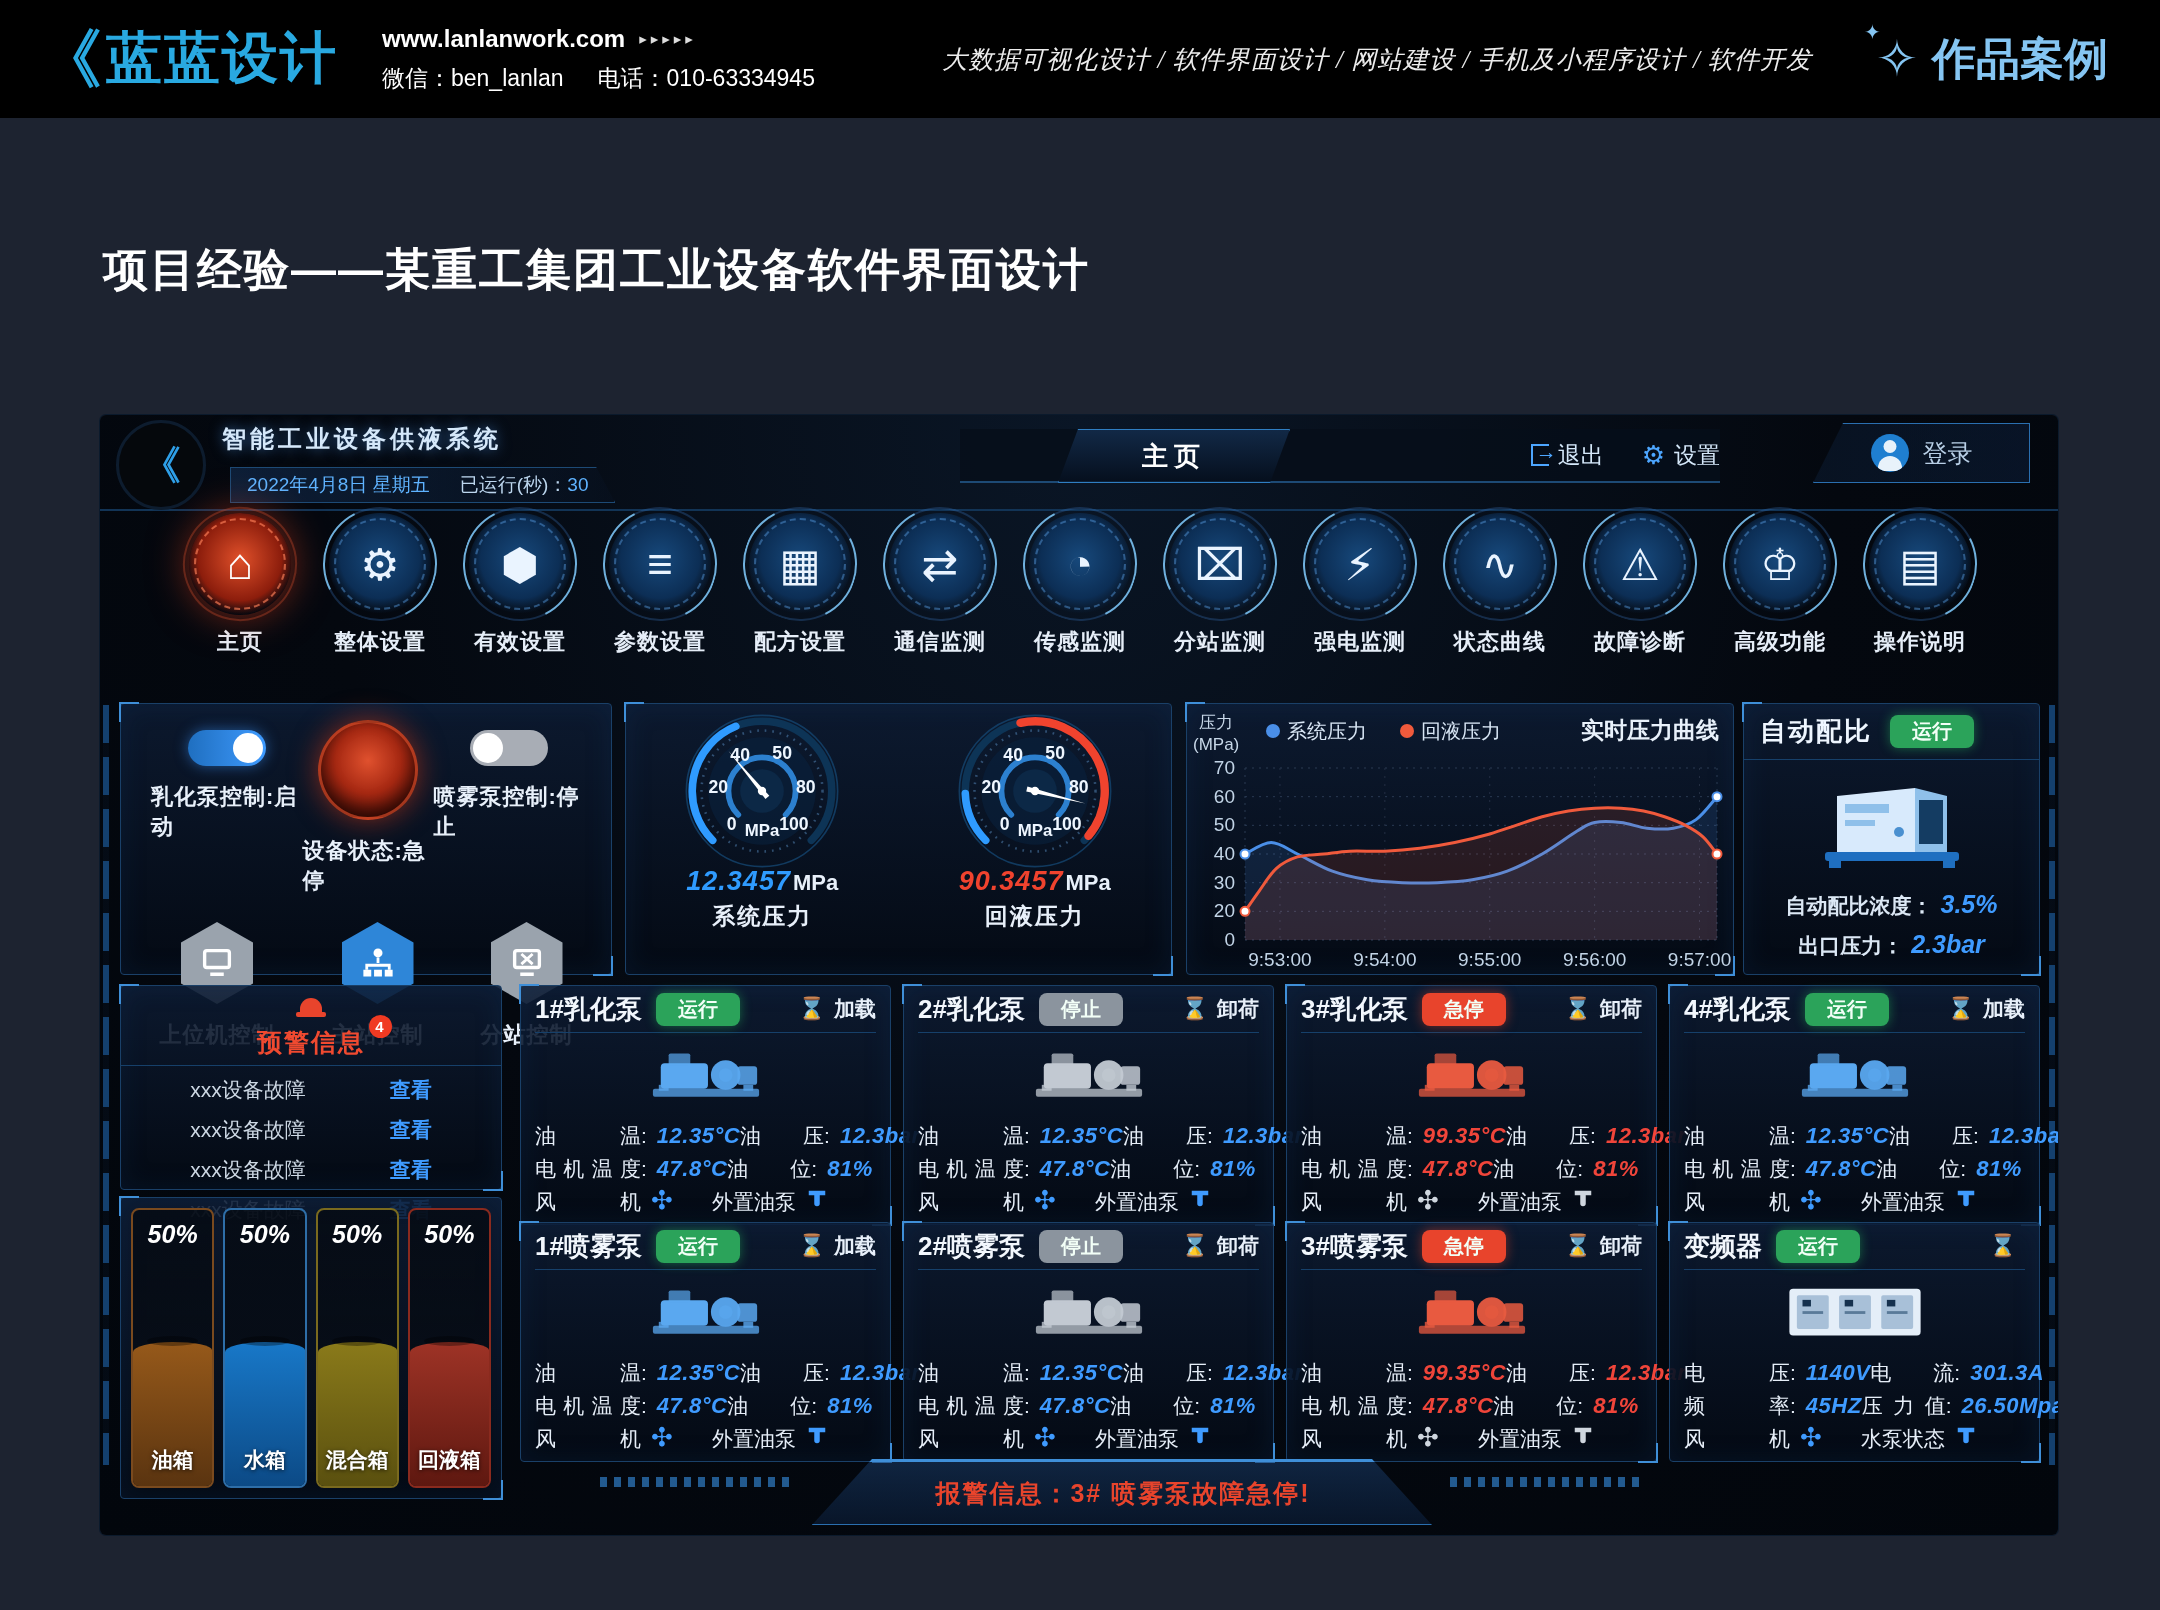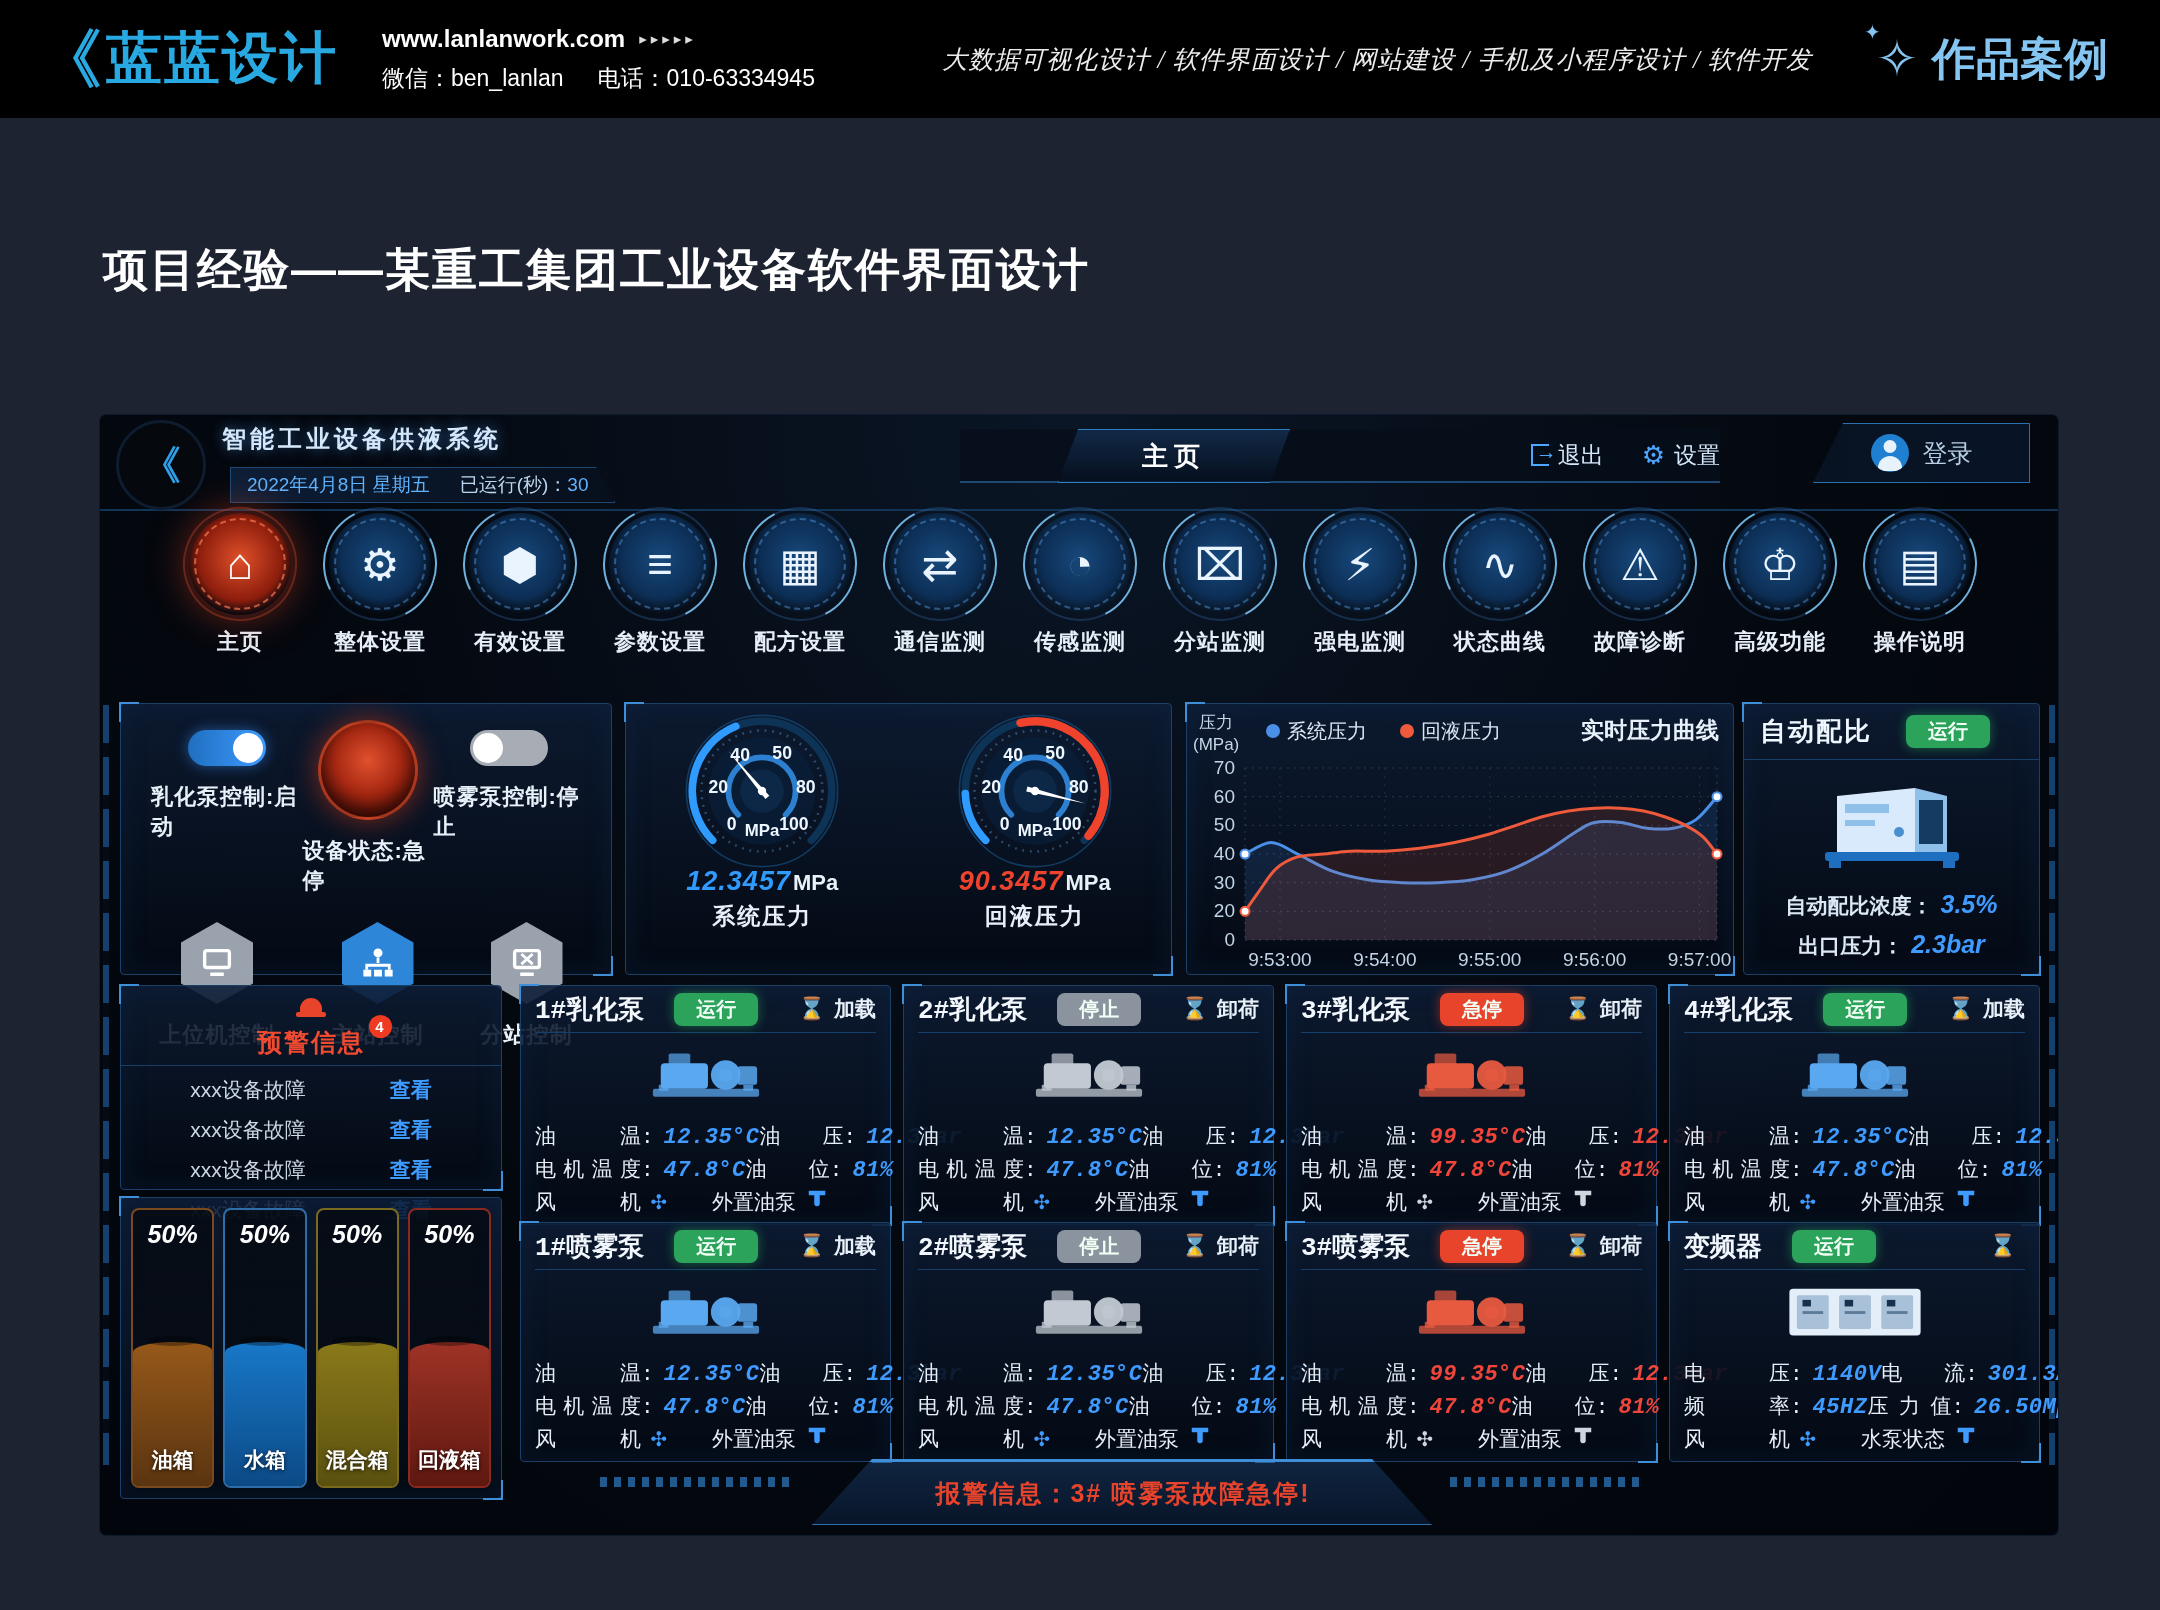--- a/index.html
+++ b/index.html
@@ -128,21 +128,21 @@
   .gauge-value .gu{color:#e8f0fa;font-size:22px;margin-left:2px;}
   .gauge-label{color:#e8f0fa;font-size:23px;font-weight:bold;margin-top:4px;letter-spacing:2px;}
 
   
   .chart-panel{left:1086px;top:288px;width:548px;height:272px;}
 
   
   .ratio-panel{left:1643px;top:288px;width:297px;height:272px;}
   .ratio-head{display:flex;align-items:center;gap:18px;padding:10px 16px;border-bottom:1px solid #16406a;}
   .ratio-title{color:#eef6ff;font-size:26px;font-weight:bold;letter-spacing:2px;}
-  .pill{padding:3px 22px;border-radius:8px;font-size:20px;font-weight:bold;color:#f2fff7;margin-left:16px;}
+  .pill{padding:3px 22px;border-radius:8px;font-size:20px;font-weight:bold;color:#f2fff7;}
   .pill.run{background:#2ba35a;box-shadow:0 0 12px rgba(40,200,100,.45);}
   .pill.stop{background:#8b949e;}
   .pill.estop{background:#e8442c;box-shadow:0 0 12px rgba(240,70,40,.5);}
   .ratio-img{display:flex;justify-content:center;padding:10px 0 2px;}
   .ratio-row{display:flex;justify-content:center;align-items:baseline;gap:8px;
              font-size:21px;color:#dce8f5;margin-top:10px;font-weight:bold;}
   .ratio-row .rv{font-style:italic;font-weight:bold;color:#3f9bff;font-size:25px;}
 
   
   .warning-panel{left:20px;top:570px;width:382px;height:205px;}
@@ -165,21 +165,21 @@
   .tank-fill{position:absolute;left:0;right:0;bottom:0;height:52%;
              background:linear-gradient(180deg,var(--c1),var(--c2));border-radius:50% 50% 0 0/10px 8px 0 0;}
   .tank-fill::before{content:"";position:absolute;top:-6px;left:18%;width:64%;height:10px;border-radius:50%;
              background:rgba(0,0,0,.35);}
   .tank-pct{position:absolute;top:10px;width:100%;text-align:center;color:#fff;font-size:25px;
             font-weight:bold;font-style:italic;z-index:2;}
   .tank-label{position:absolute;bottom:12px;width:100%;text-align:center;color:#fff;font-size:21px;
               font-weight:bold;z-index:2;text-shadow:0 1px 4px rgba(0,0,0,.7);}
 
   
-  .card{width:371px;height:240px;padding:0 14px;font-family:Liberation Mono, monospace;}
+  .card{width:371px;height:240px;padding:0 14px;}
   .card-head{display:flex;align-items:center;height:46px;border-bottom:1px solid #16406a;gap:14px;}
   .card-name{color:#f2f7fd;font-size:26px;font-weight:bold;}
   .card-action{margin-left:auto;display:flex;align-items:center;gap:8px;color:#e8f0fa;font-size:21px;
                font-weight:bold;cursor:pointer;}
   .hg{color:#d8e6f5;font-size:22px;}
   .card-img{height:86px;display:flex;align-items:center;justify-content:center;}
   .card.run .card-img{color:#5aa8f0;} .card.stop .card-img{color:#c2c9d2;} .card.estop .card-img{color:#e85a40;}
   .card-stats{font-size:21px;color:#e6eef8;}
   .stat-row{display:flex;height:33px;align-items:center;}
   .stat{flex:1.08;display:flex;align-items:baseline;}

